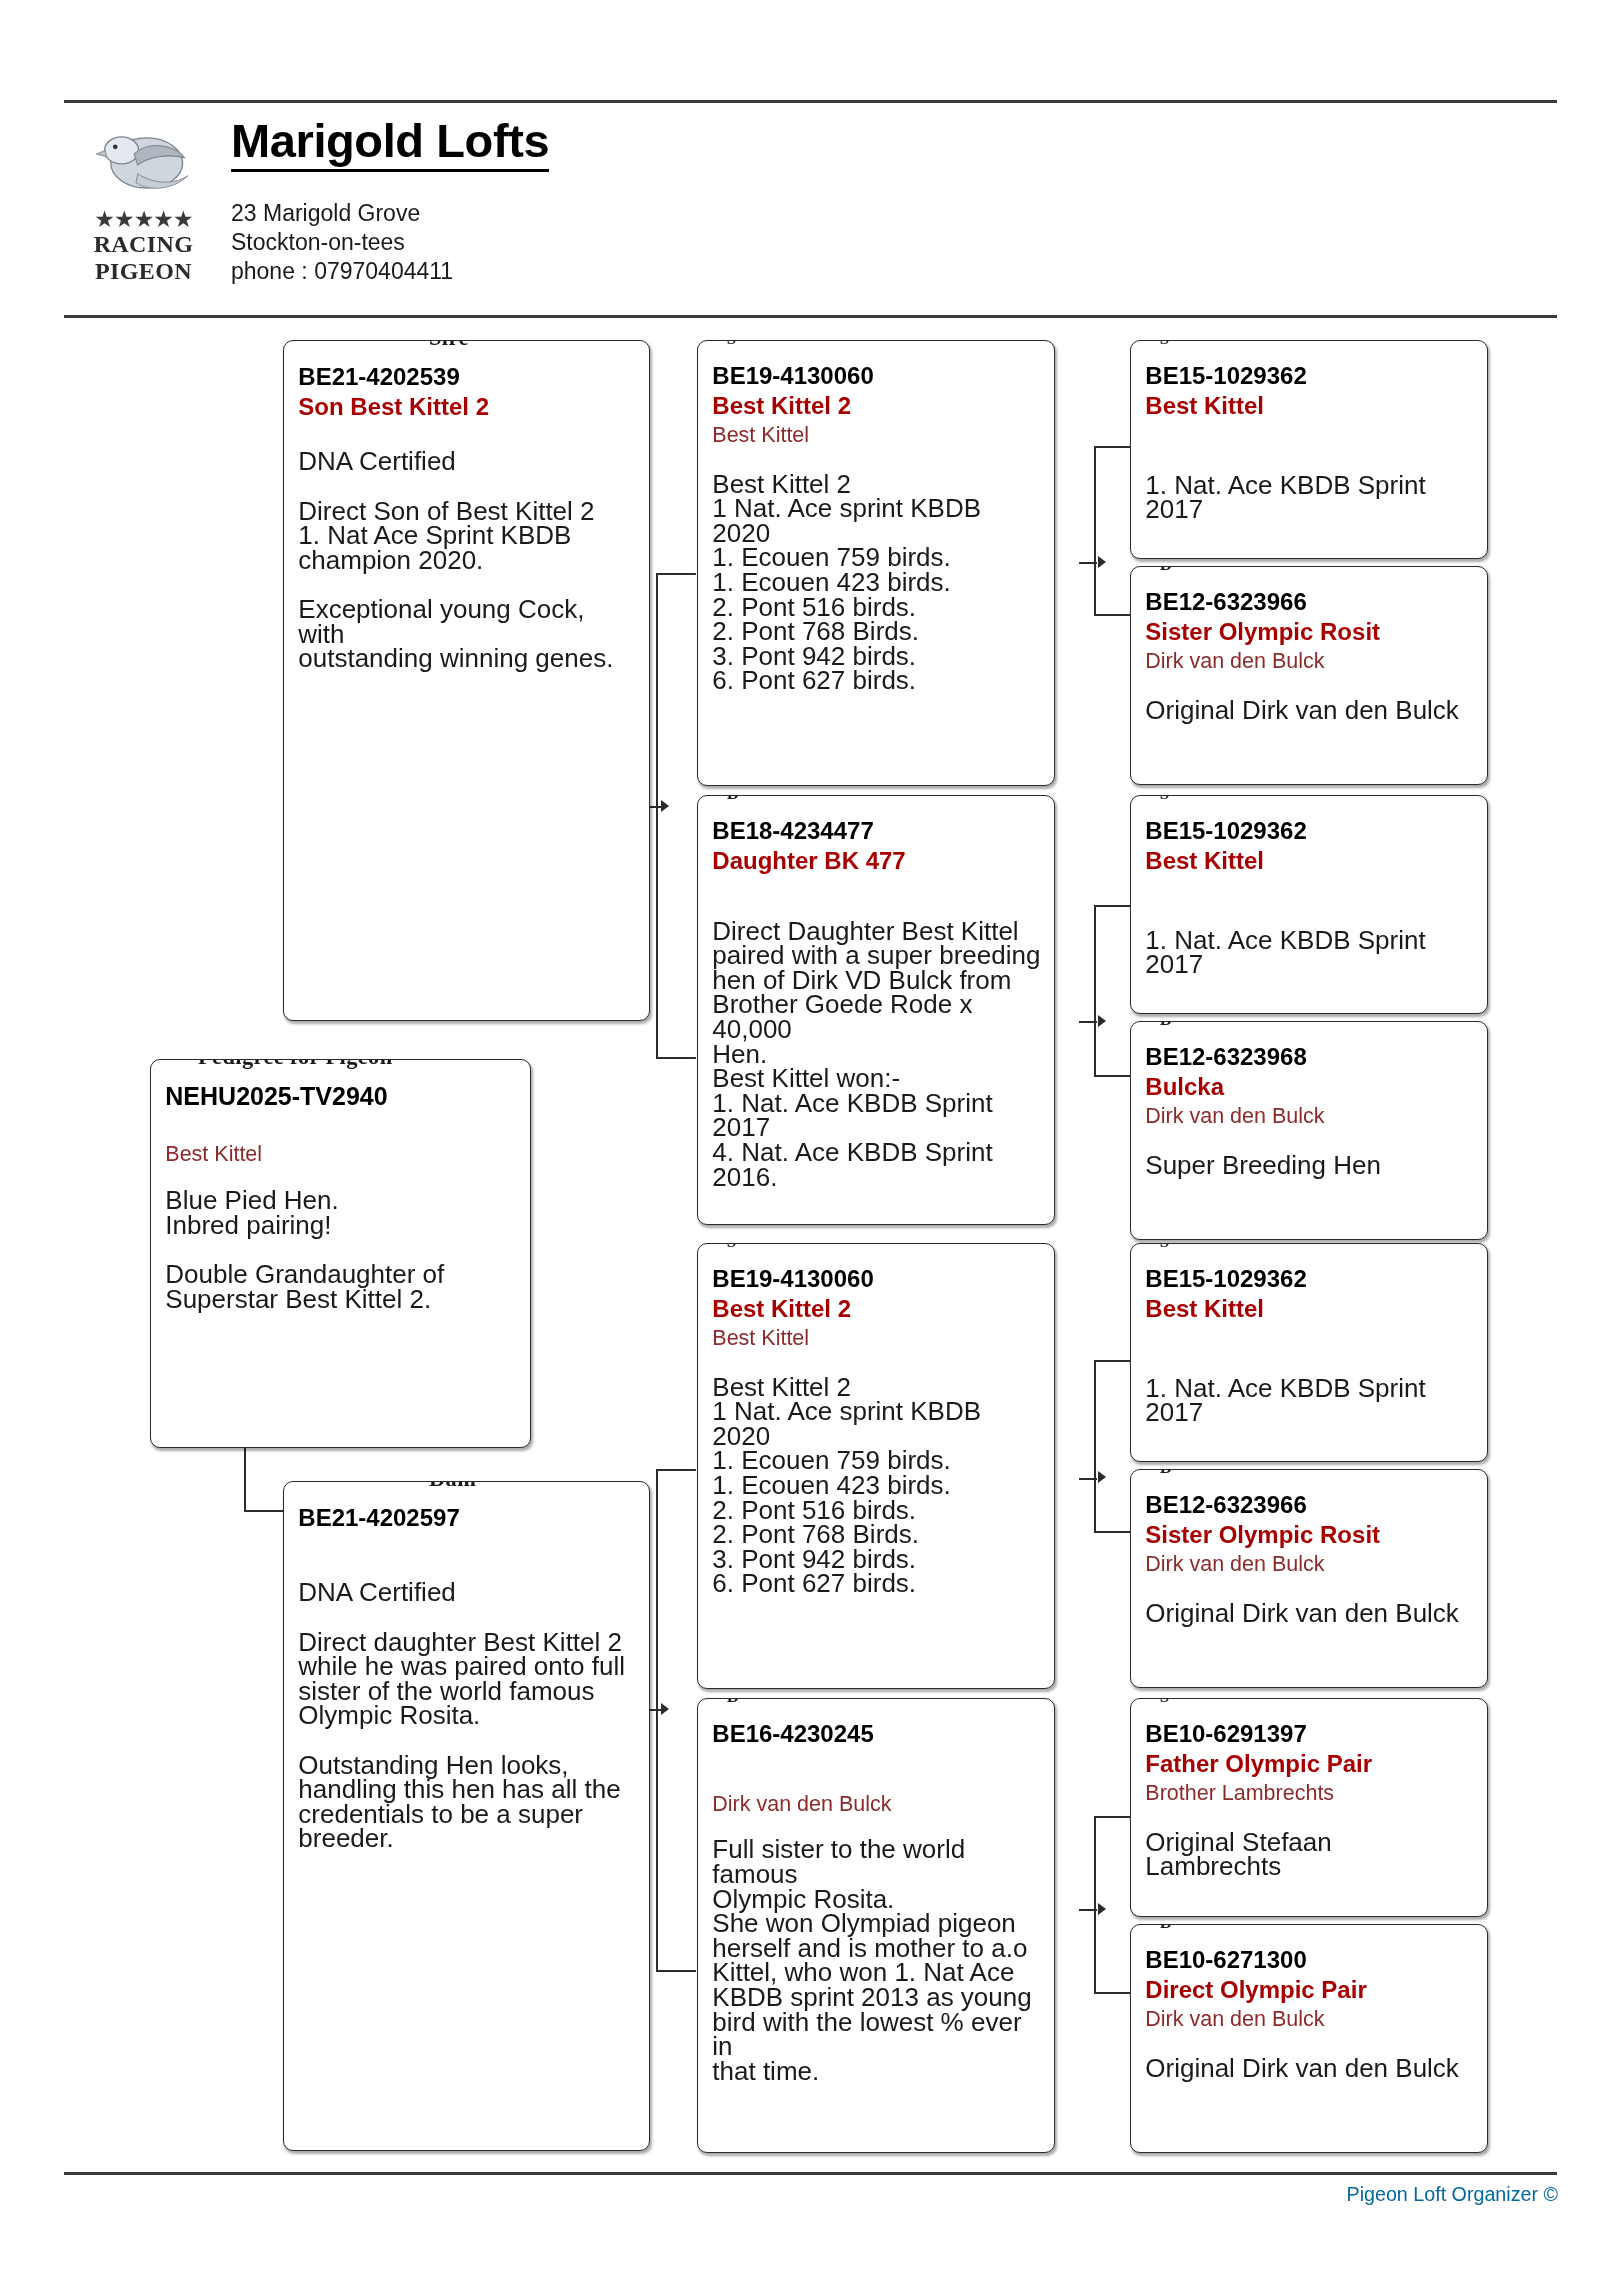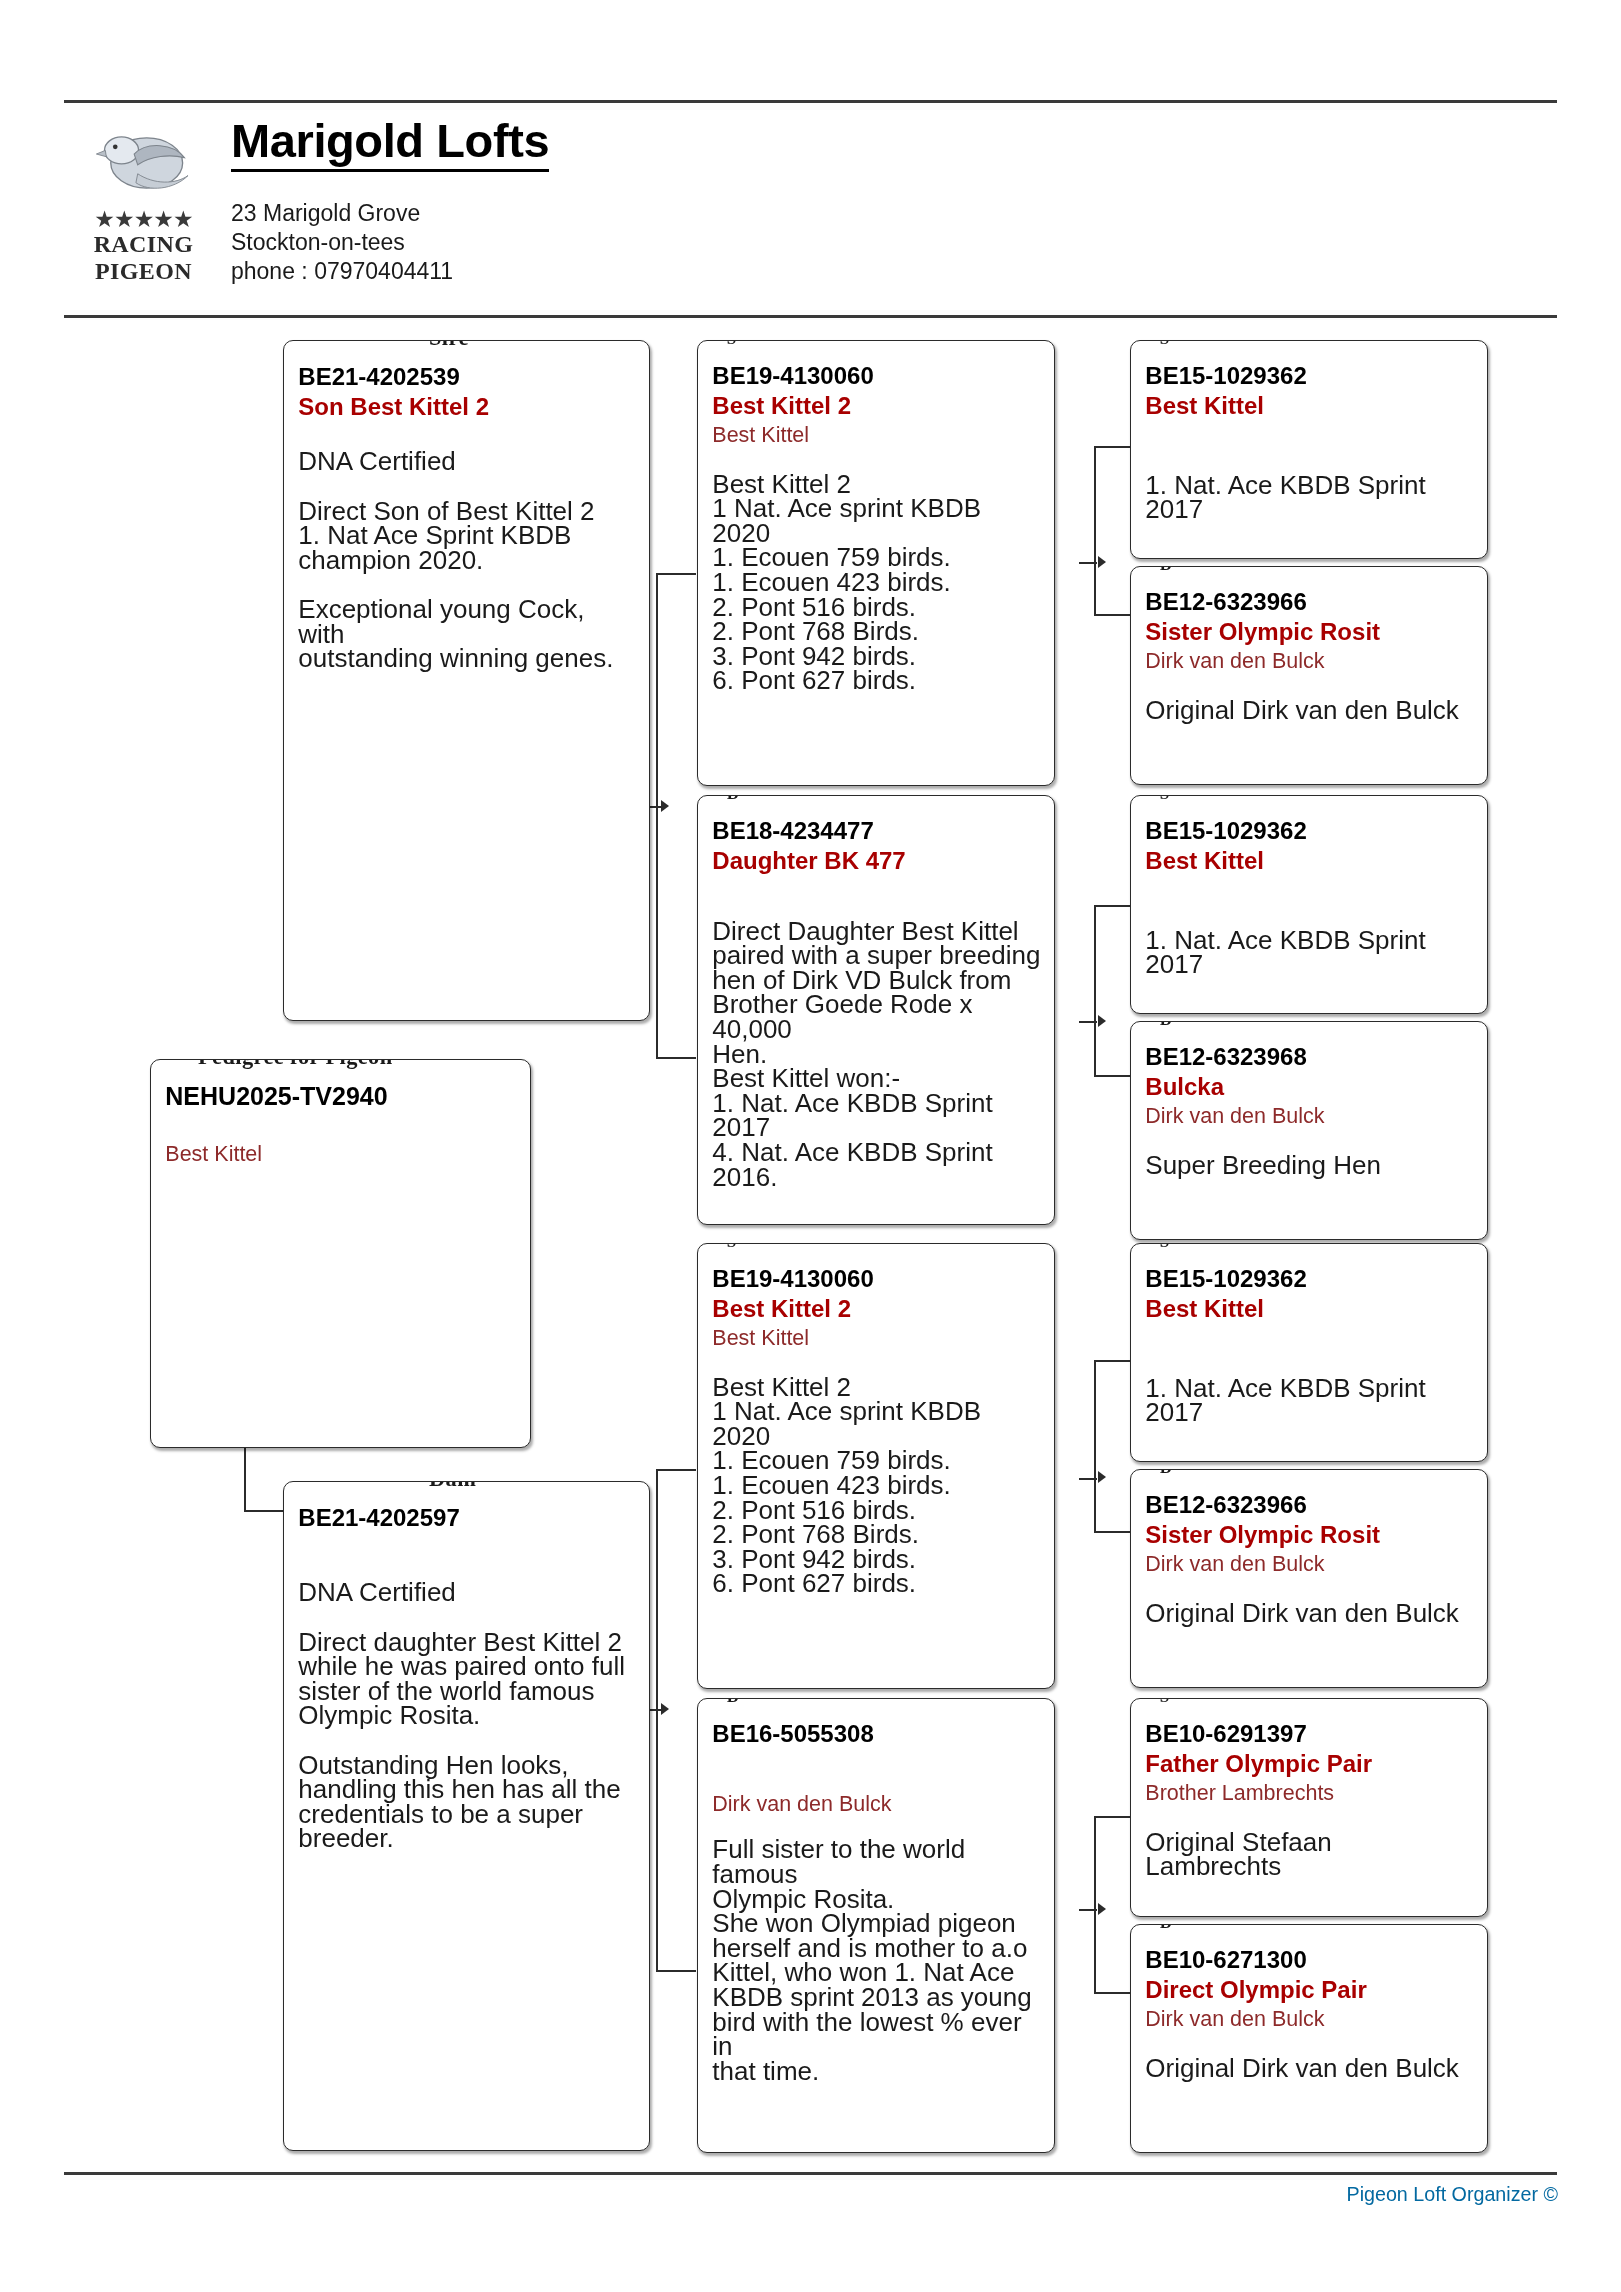--- a/index.html
+++ b/index.html
@@ -221,20 +221,25 @@
   <div class="ln v" style="left:1094px; top:1816px; height:176px;"></div>
   <div class="ln h" style="left:1079px; top:1909px; width:18px;"></div>
   <div class="arrow" style="left:1098px; top:1903px;"></div>
   <div class="ln h" style="left:1094px; top:1816px; width:36px;"></div>
   <div class="ln h" style="left:1094px; top:1992px; width:36px;"></div>
 
   <div class="box" style="left:150px; top:1059px; width:381px; height:389px;">
     <div class="legend" style="left:38px; top:-12.5px;">Pedigree for Pigeon</div>
     <div class="ring big" style="margin-top:14.3px;">NEHU2025-TV2940</div>
     <div class="sub-dark" style="margin-top:29px;">Best Kittel</div>
+    <div class="notes" style="margin-top:19.7px;">Blue Pied Hen.
+Inbred pairing!
+
+Double Grandaughter of
+Superstar Best Kittel 2.</div>
   </div>
 
   <div class="box" style="left:283px; top:340px; width:367px; height:681px;">
     <div class="legend" style="left:136px; top:-12.5px;">Sire</div>
     <div class="ring" style="margin-top:14.3px;">BE21-4202539</div>
     <div class="name-red">Son Best Kittel 2</div>
     <div class="notes" style="margin-top:27px;">DNA Certified
 
 Direct Son of Best Kittel 2
 1. Nat Ace Sprint KBDB
@@ -300,21 +305,21 @@
 1. Ecouen 759 birds.
 1. Ecouen 423 birds.
 2. Pont 516 birds.
 2. Pont 768 Birds.
 3. Pont 942 birds.
 6. Pont 627 birds.</div>
   </div>
 
   <div class="box" style="left:697px; top:1698px; width:358px; height:455px;">
     <div class="legend small" style="left:21.5px; top:-10.7px;">D</div>
-    <div class="ring" style="margin-top:12.5px;">BE16-5055308</div>
+    <div class="ring" style="margin-top:12.5px;">BE16-4230245</div>
     <div class="name-red"></div>
     <div class="sub-dark" style="margin-top:41px;">Dirk van den Bulck</div>
     <div class="notes" style="margin-top:19.7px;">Full sister to the world famous
 Olympic Rosita.
 She won Olympiad pigeon
 herself and is mother to a.o
 Kittel, who won 1. Nat Ace
 KBDB sprint 2013 as young
 bird with the lowest % ever in
 that time.</div>

